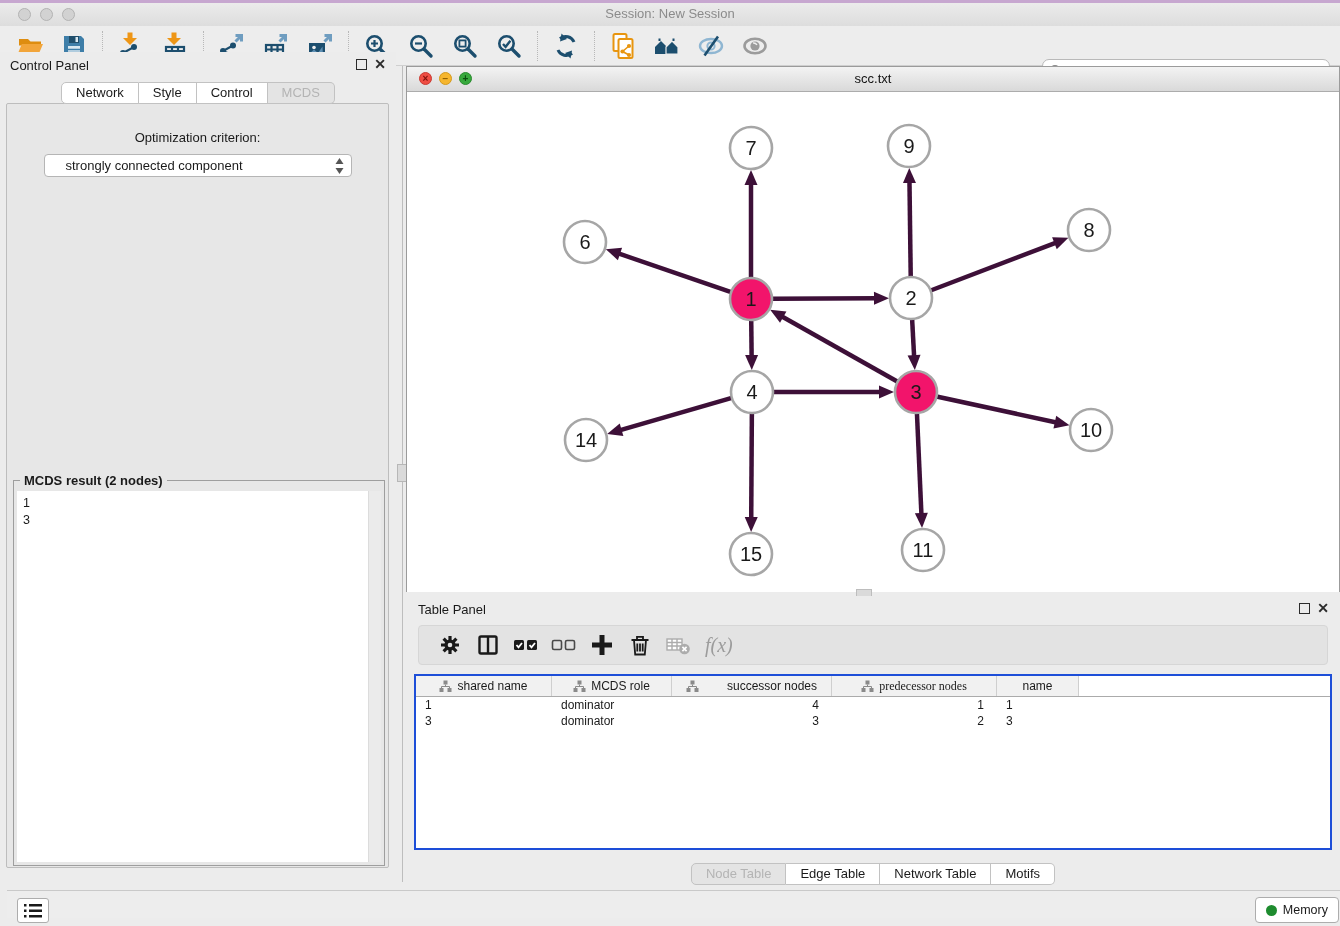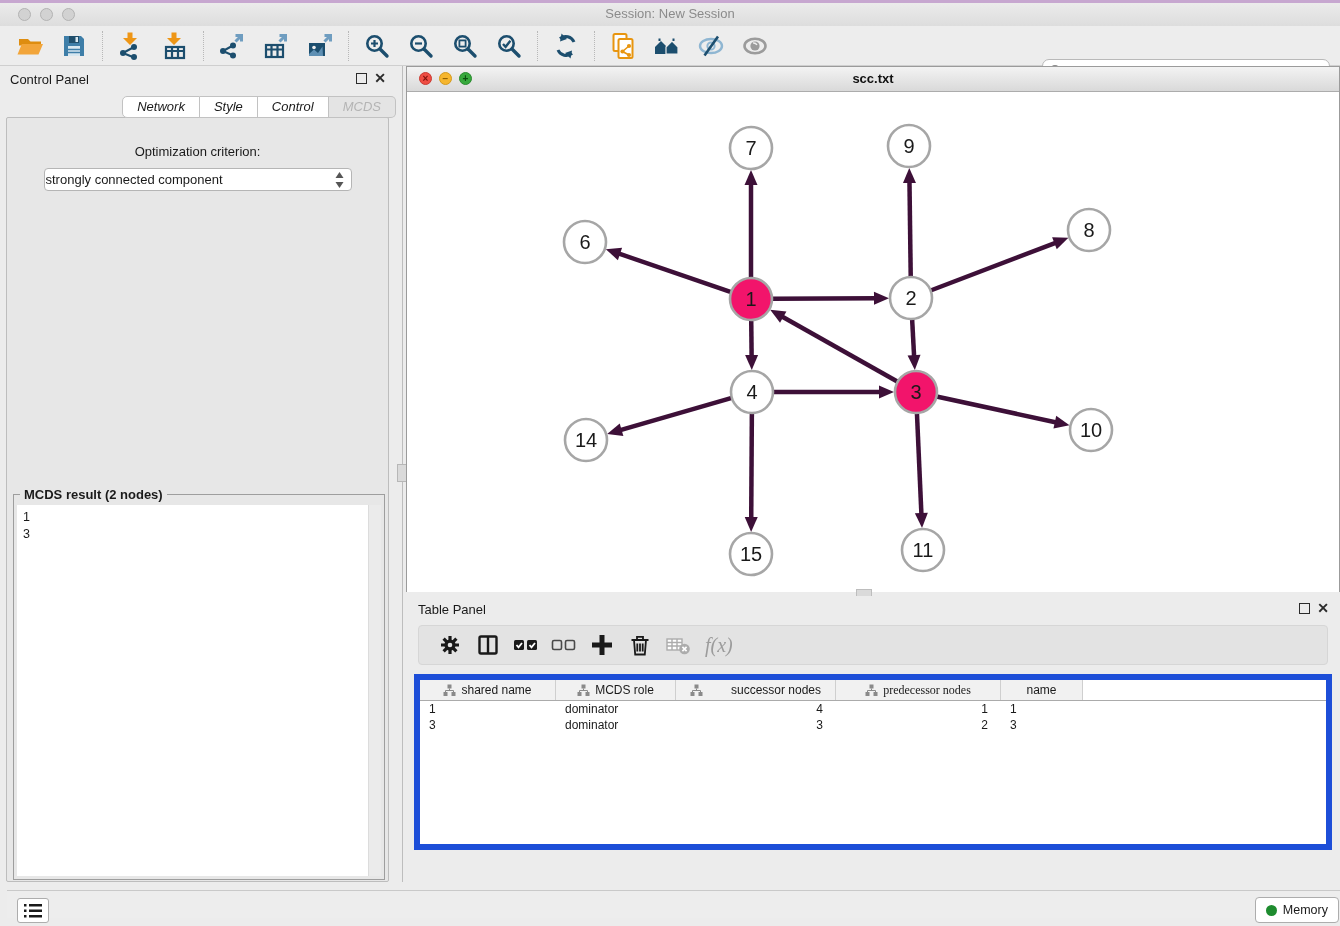--- a/index.html
+++ b/index.html
@@ -18,37 +18,37 @@
   
   .toolbar{position:absolute;top:26px;left:0;right:0;height:40px;background:#EDEDED;
     border-bottom:1px solid #CFCFCF;display:flex;align-items:center;padding-left:8px;box-sizing:border-box;}
   .tb-icon{width:28px;height:28px;margin:0 8px;flex:none;display:flex;align-items:center;justify-content:center;}
   .tb-sep{width:0;height:30px;border-left:1px dotted #B8B8B8;margin:0 6px;flex:none;}
   .search-box{position:absolute;right:10px;top:33px;width:288px;height:25px;background:#fff;
     border:1px solid #B9B9B9;border-radius:7px;display:flex;align-items:center;padding-left:6px;box-sizing:border-box;}
   .search-box input{border:none;outline:none;flex:1;font-size:13px;font-family:inherit;background:transparent;margin-left:4px;}
 
   
-  .control-panel{position:absolute;left:0;top:66px;width:396px;height:816px;background:#ECECEC;}
+  .control-panel{position:absolute;left:0;top:52px;width:396px;height:816px;background:#ECECEC;}
   .panel-head{position:relative;height:26px;}
   .panel-head .p-title{position:absolute;left:10px;top:6px;font-size:13px;color:#1a1a1a;}
   .panel-head .p-float{position:absolute;top:7px;width:11px;height:11px;border:1.6px solid #2b2b2b;box-sizing:border-box;}
   .panel-head .p-close{position:absolute;top:4px;font-size:14px;font-weight:bold;color:#2b2b2b;line-height:16px;}
   .cp-float{right:29px;} .cp-close{right:10px;}
-  .cp-tabs{position:absolute;left:0;top:30px;width:100%;display:flex;justify-content:flex-end;z-index:2;font-style:italic;}
+  .cp-tabs{position:absolute;left:0;top:30px;width:100%;display:flex;justify-content:center;z-index:2;}
   .tab-seg{height:20px;line-height:20px;padding:0 14px;font-size:13px;background:#fff;
     border:1px solid #C2C2C2;border-left:none;cursor:default;}
   .tab-seg:first-child{border-left:1px solid #C2C2C2;border-radius:5px 0 0 5px;}
   .tab-seg:last-child{border-radius:0 5px 5px 0;}
   .tab-seg.active{background:#E4E4E4;color:#B4B4B4;}
   .cp-content{position:absolute;left:6px;top:51px;width:383px;height:765px;background:#E7E7E7;
     border:1px solid #BDBDBD;border-radius:2px;box-sizing:border-box;}
   .opt-label{text-align:center;margin-top:26px;font-size:13px;}
   .dropdown{position:relative;margin:9px auto 10px auto;width:308px;height:23px;background:#fff;
-    border:1px solid #B5B5B5;border-radius:4px;box-sizing:border-box;font-size:13px;line-height:21px;padding-left:1px;}
+    border:1px solid #B5B5B5;border-radius:4px;box-sizing:border-box;font-size:13px;line-height:21px;padding-left:21px;}
   .dropdown .stepper{position:absolute;right:7px;top:3px;width:9px;height:16px;}
   .btn-row{display:flex;justify-content:center;gap:14px;margin-top:11px;}
   .sw-btn{height:23px;background:#fff;border:1px solid #B5B5B5;border-radius:4px;
     font-size:13px;font-family:inherit;padding:0 14px;color:#1a1a1a;}
   .result-group{position:absolute;left:6px;top:376px;width:370px;height:384px;border:1px solid #9E9E9E;}
   .result-legend{position:absolute;top:-8px;left:6px;background:#E7E7E7;padding:0 4px;font-size:13px;font-weight:bold;}
   .result-list{position:absolute;left:3px;top:10px;right:3px;bottom:3px;background:#fff;overflow:hidden;}
   .result-track{position:absolute;right:0;top:0;bottom:0;width:12px;background:#EBEBEB;border-left:1px solid #DcDcDc;}
   .result-item{font-size:12.5px;line-height:17px;padding-left:6px;}
   .result-list .pad{height:4px;}
@@ -56,37 +56,37 @@
   
   .vsplit{position:absolute;left:396px;top:66px;width:10px;height:816px;background:#ECECEC;}
   .vsplit .line{position:absolute;left:6px;top:0;bottom:0;width:1px;background:#BDBDBD;}
   .vsplit .grip{position:absolute;left:1px;top:398px;width:8px;height:16px;background:#DADADA;border:1px solid #B7B7B7;}
   .hsplit-grip{position:absolute;left:856px;top:589px;width:14px;height:6px;background:#DADADA;border:1px solid #BDBDBD;}
 
   
   .net-window{position:absolute;left:406px;top:66px;width:934px;height:526px;border:1px solid #9B9B9B;
     box-sizing:border-box;background:#fff;}
   .net-titlebar{position:relative;height:24px;background:linear-gradient(#F3F3F3,#D9D9D9);border-bottom:1px solid #ACACAC;}
-  .net-title{position:absolute;width:100%;top:4px;text-align:center;font-size:13px;color:#111;font-weight:bold;}
+  .net-title{position:absolute;width:100%;top:4px;text-align:center;font-size:13px;color:#111;}
   .tl{position:absolute;top:5px;width:13px;height:13px;border-radius:50%;box-sizing:border-box;
       font-size:10px;line-height:12px;text-align:center;font-weight:bold;}
   .tl.red{left:12px;background:#EF4D43;border:1px solid #C93A32;color:#7E120D;}
   .tl.yellow{left:32px;background:#F6B62E;border:1px solid #D49A1D;color:#8F5F00;}
   .tl.green{left:52px;background:#37A93C;border:1px solid #2A8A2F;color:#0C4F10;}
   .net-canvas{position:relative;width:932px;height:500px;background:#fff;overflow:hidden;}
 
   
   .table-panel{position:absolute;left:406px;top:596px;width:934px;height:294px;background:#ECECEC;}
   .tp-float{right:30px;} .tp-close{right:11px;}
   .tp-toolbar{position:absolute;left:12px;top:29px;width:910px;height:40px;background:#E3E3E3;
     border:1px solid #D6D6D6;border-radius:4px;box-sizing:border-box;display:flex;align-items:center;padding-left:12px;}
   .tp-icon{width:26px;height:26px;margin:0 6px;display:flex;align-items:center;justify-content:center;}
   .fx{font-family:"Liberation Serif",serif;font-style:italic;font-size:20px;color:#9C9C9C;margin-left:8px;}
   .data-table{position:absolute;left:8px;top:78px;width:918px;height:176px;background:#fff;
-    border:6px solid #1d4ed8;box-sizing:border-box;overflow:hidden;}
+    border:2px solid #1d4ed8;box-sizing:border-box;overflow:hidden;}
   .dt-header{display:flex;height:20px;border-bottom:1px solid #ABABAB;background:#fff;}
   .dt-th{display:flex;align-items:center;justify-content:center;gap:5px;background:#F1F1F1;
     border-right:1px solid #CFCFCF;font-size:12px;box-sizing:border-box;height:20px;}
   .dt-row{display:flex;height:16px;}
   .dt-td{font-size:12px;line-height:16px;box-sizing:border-box;white-space:nowrap;overflow:hidden;}
   .dt-td.l{text-align:left;padding-left:9px;}
   .dt-td.r{text-align:right;padding-right:13px;}
   .tp-tabs{position:absolute;left:0;top:267px;width:100%;display:flex;justify-content:center;}
 
   
@@ -486,20 +486,26 @@
           </div>
           <div class="dt-row">
             <div class="dt-td l" style="width: 136px;">3</div>
             <div class="dt-td l" style="width: 120px;">dominator</div>
             <div class="dt-td r" style="width: 160px;">3</div>
             <div class="dt-td r" style="width: 165px;">2</div>
             <div class="dt-td l" style="width: 82px;">3</div>
           </div>
         </div>
     </div>
+    <div class="tp-tabs" id="tp-tabs">
+        <div class="tab-seg active">Node Table</div>
+        <div class="tab-seg">Edge Table</div>
+        <div class="tab-seg">Network Table</div>
+        <div class="tab-seg">Motifs</div>
+      </div>
   </div>
 
   <div class="statusbar">
     <div class="list-btn">
       <svg width="18" height="16" viewBox="0 0 18 16">
           <g fill="#1a1a1a">
             <rect x="0" y="1" width="2.5" height="2.5"></rect>
             <rect x="0" y="6.5" width="2.5" height="2.5"></rect>
             <rect x="0" y="12" width="2.5" height="2.5"></rect>
             <rect x="5" y="1" width="13" height="2.5"></rect>

